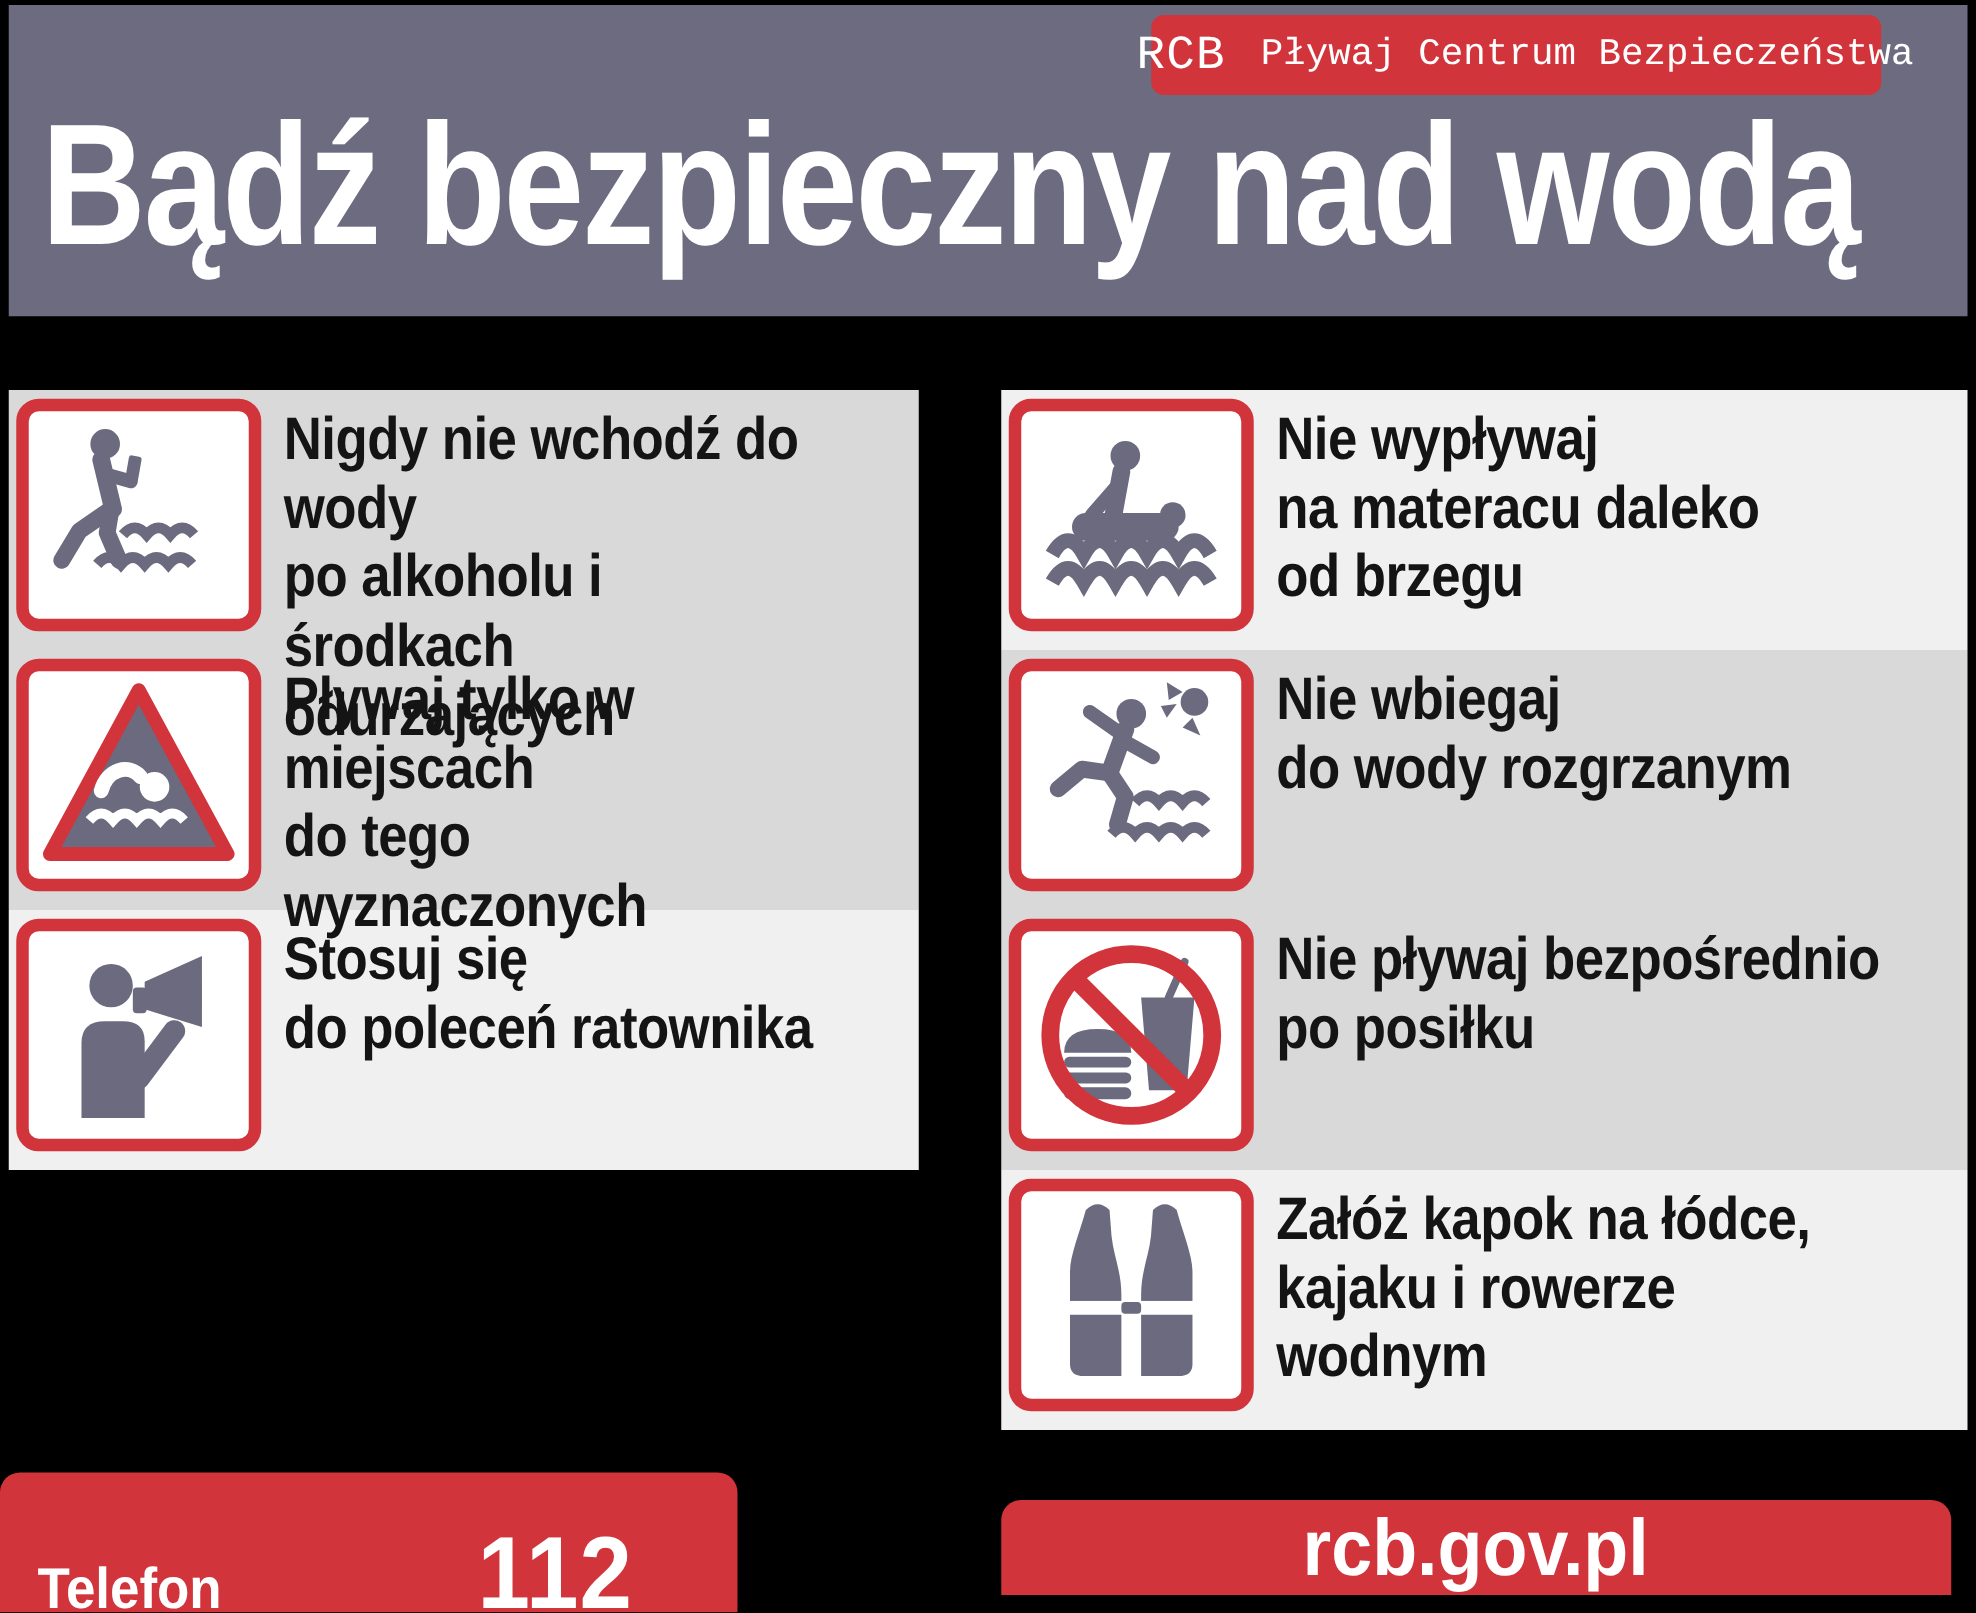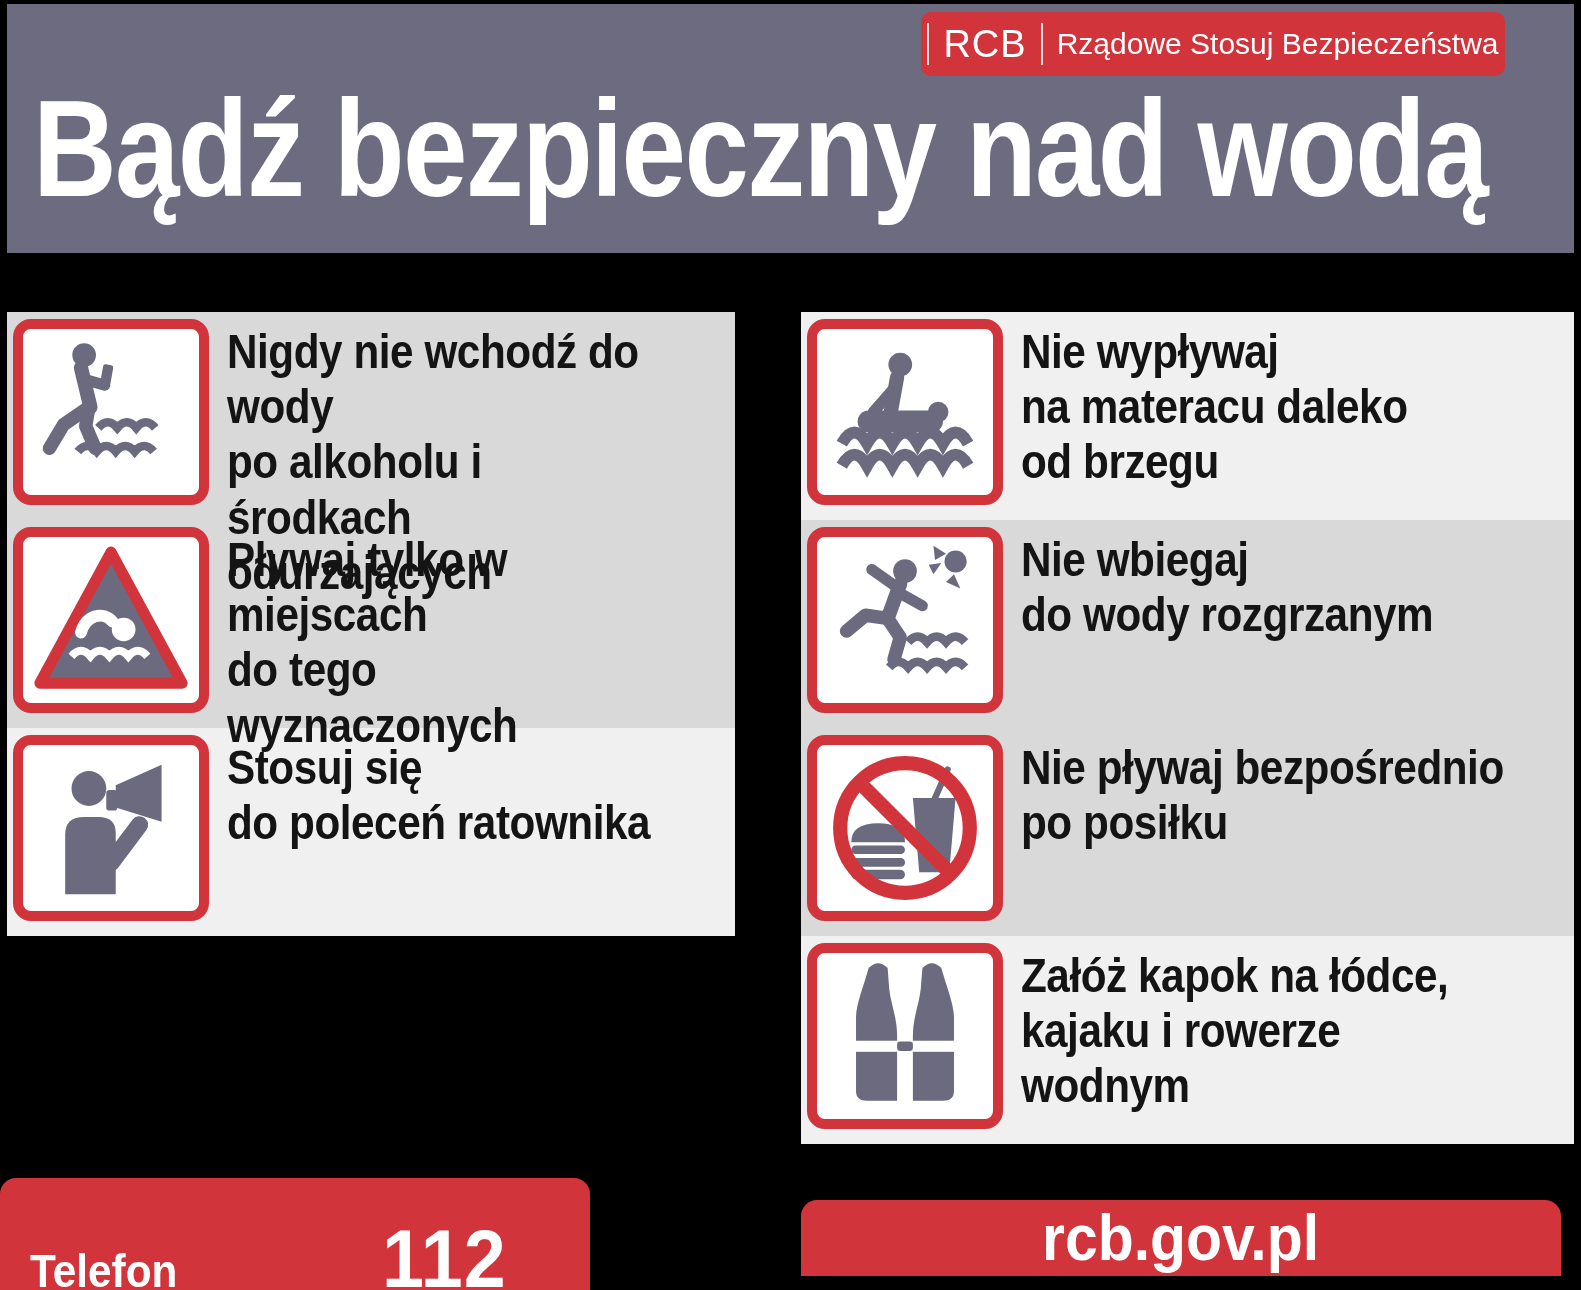--- a/index.html
+++ b/index.html
@@ -9,21 +9,21 @@
   }
   
   .header{
     position:absolute;left:7px;right:7px;top:4px;height:249px;
     background:#6c6b80;
   }
   .logo{
     position:absolute;top:8px;right:69px;width:584px;height:64px;
     background:#d2343b;border-radius:10px;
     display:flex;align-items:center;justify-content:center;gap:14px;
-    color:#fff;font-family:Liberation Sans, sans-serif;
+    color:#fff;font-family:Liberation Mono, monospace;
   }
   .logo .bar{width:2px;height:42px;background:rgba(255,255,255,.85);}
   .logo .abbr{font-size:38px;letter-spacing:1px;}
   .logo .name{font-size:30px;white-space:nowrap;}
   .title{
     position:absolute;left:26px;top:70px;
     color:#fff;font-weight:700;font-size:138px;line-height:1.08;
     white-space:nowrap;letter-spacing:-2px;
     transform:scaleX(0.84);transform-origin:left top;
   }
@@ -72,21 +72,21 @@
 </head>
 <body>
 
 <div class="page">
 
   <div class="header">
     <div class="logo">
       <span class="bar"></span>
       <span class="abbr">RCB</span>
       <span class="bar"></span>
-      <span class="name">Rządowe Stosuj Bezpieczeństwa</span>
+      <span class="name">Pływaj Centrum Bezpieczeństwa</span>
     </div>
     <div class="title">Bądź bezpieczny nad wodą</div>
   </div>
 
   <div class="col left">
 
     <div class="row dark">
       <div class="icon-box">
         <svg viewBox="0 0 100 100">
           <g class="ic">

